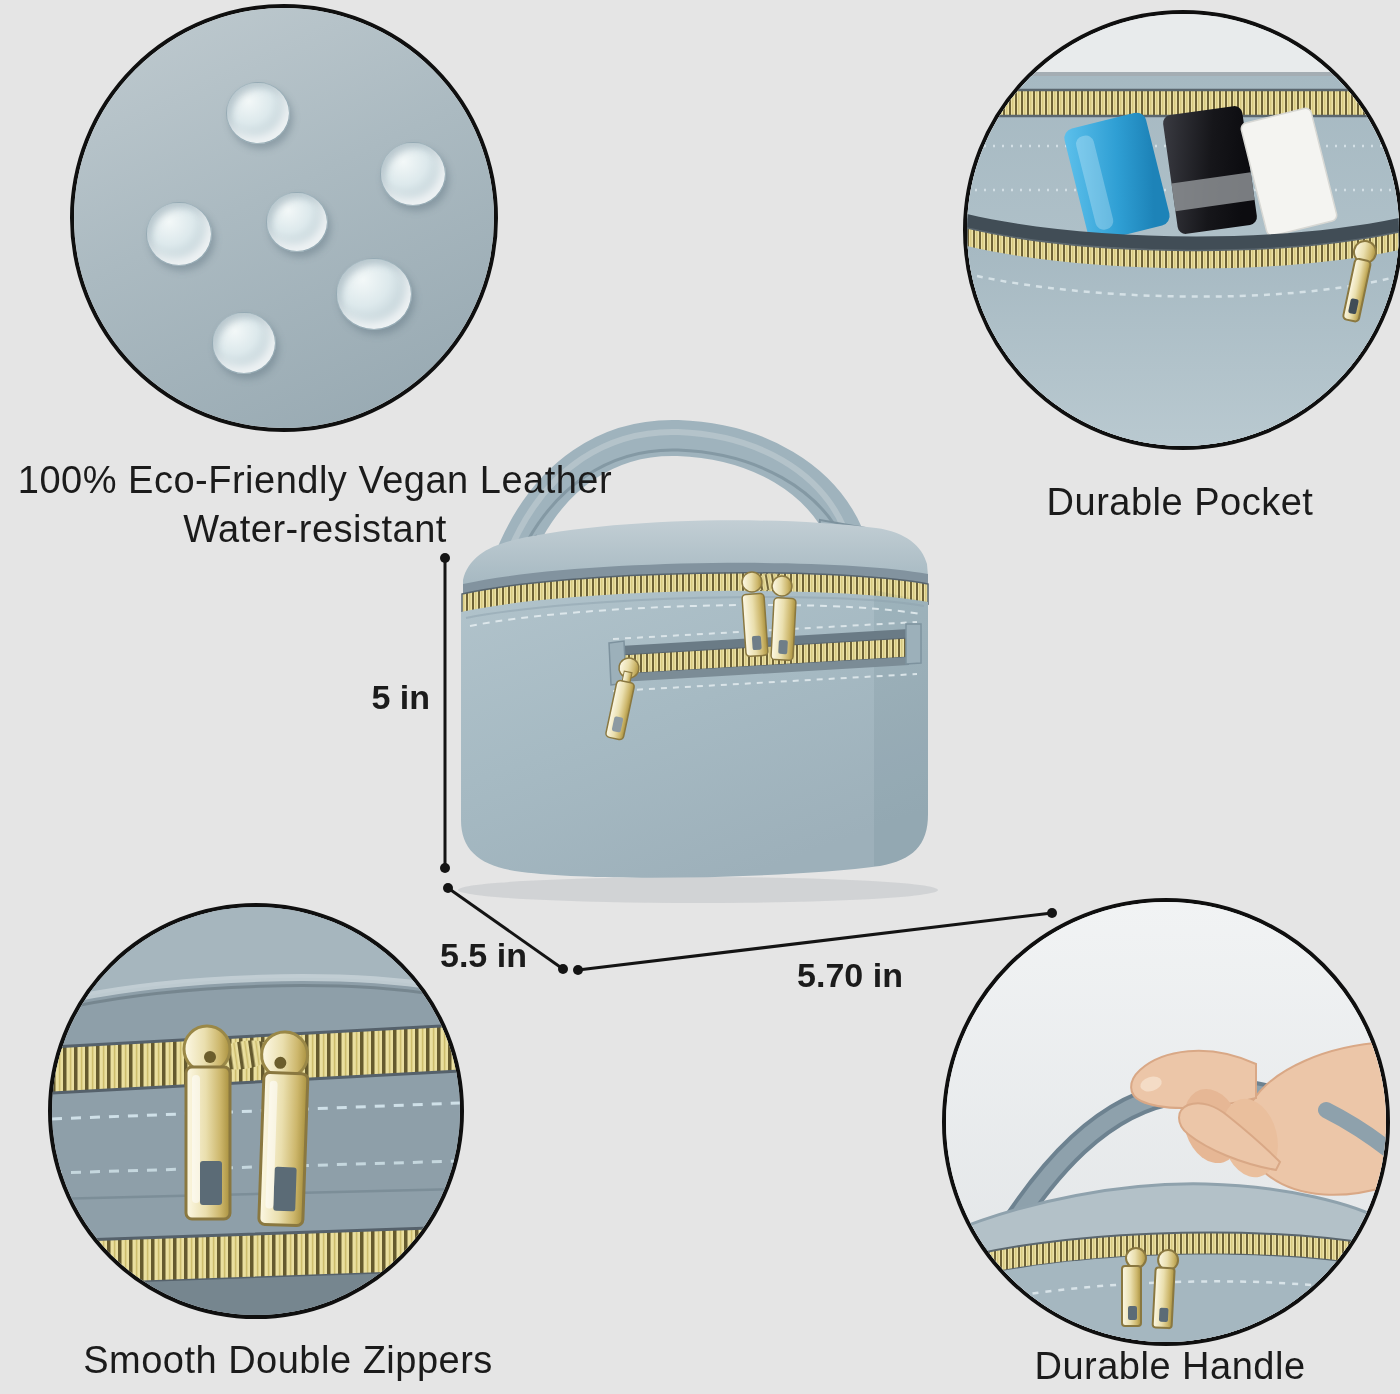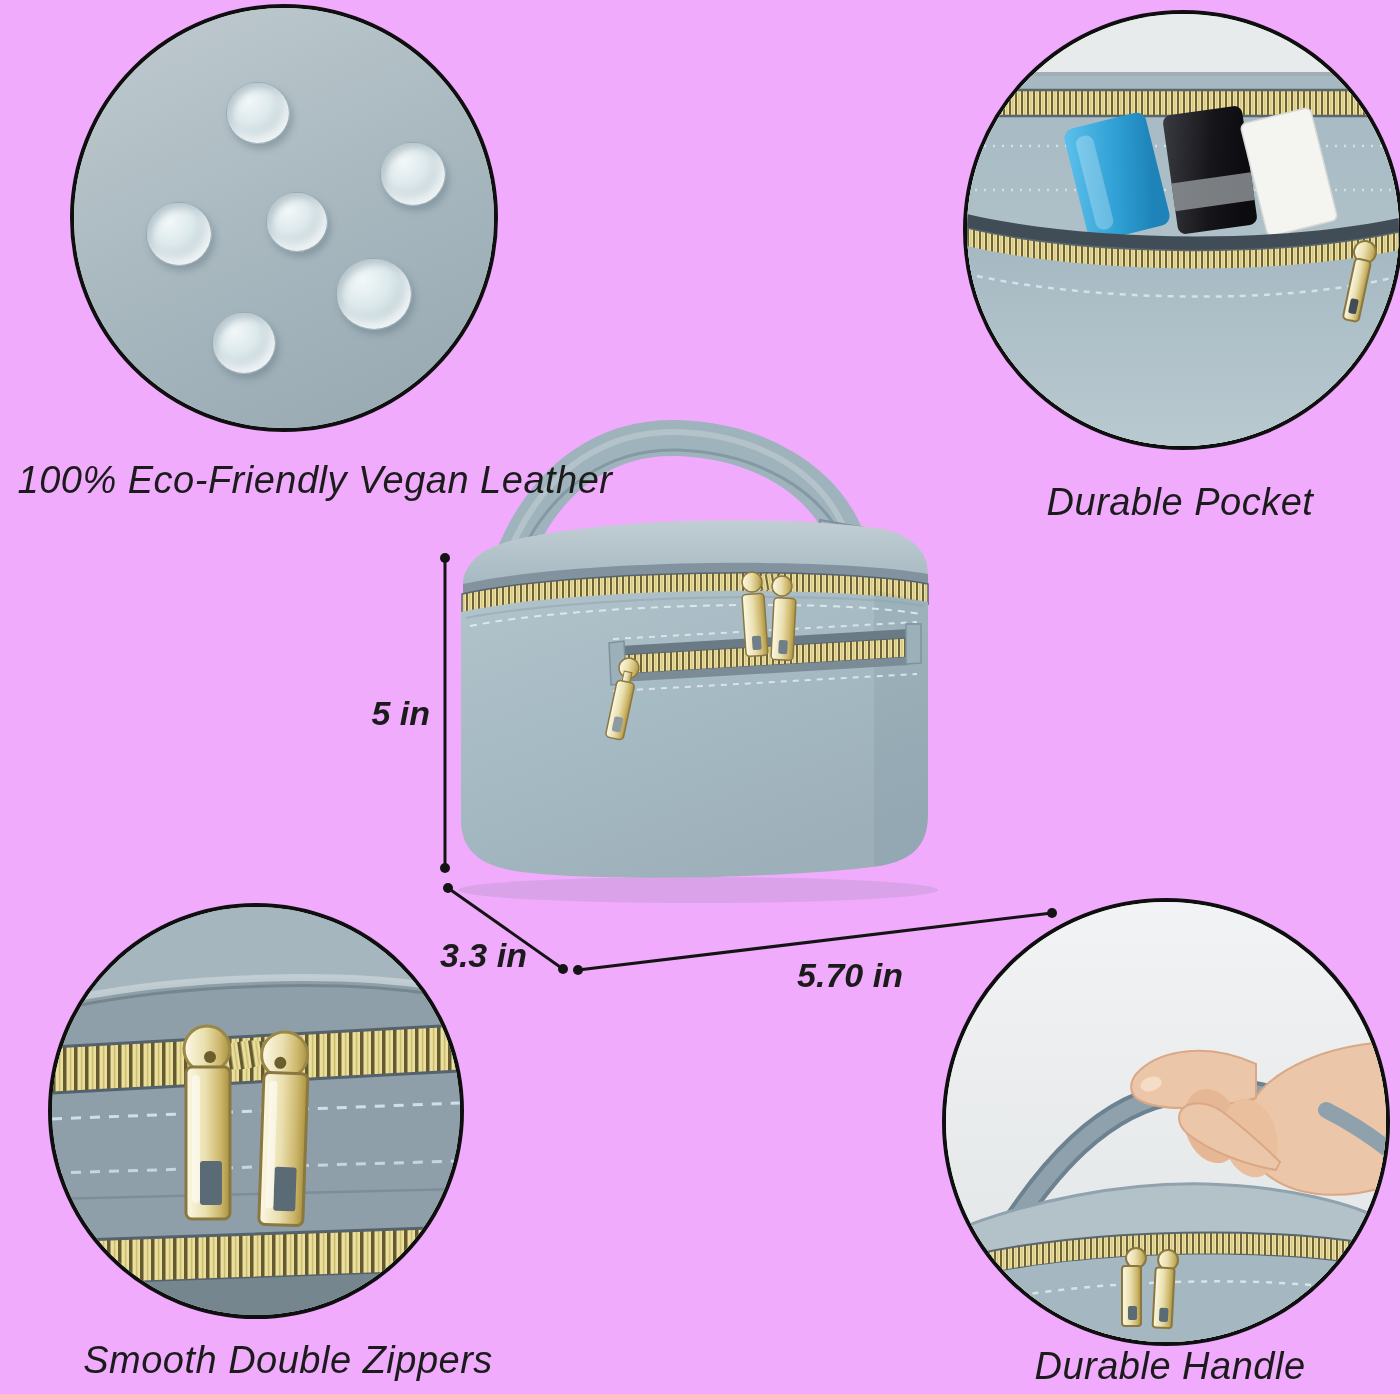--- a/index.html
+++ b/index.html
@@ -1,17 +1,17 @@
 <!DOCTYPE html>
 <html><head>
 <meta charset="utf-8">
 <style>
   html,body{margin:0;padding:0;background:#ffffff;}
-  .canvas{position:relative;width:1400px;height:1394px;background:#f0abfc;overflow:hidden;
-          font-family:"Liberation Sans",sans-serif;color:#1b1b1b;font-style:italic;}
+  .canvas{position:relative;width:1400px;height:1394px;background:#e5e5e5;overflow:hidden;
+          font-family:"Liberation Sans",sans-serif;color:#1b1b1b;}
 
   
   .inset{position:absolute;border-radius:50%;border:4px solid #0f0f0f;overflow:hidden;background:#dfe4e6;}
   .inset-tl{left:70px;top:4px;width:420px;height:420px;}
   .inset-tr{left:963px;top:10px;width:432px;height:432px;}
   .inset-bl{left:48px;top:903px;width:408px;height:408px;}
   .inset-br{left:942px;top:898px;width:440px;height:440px;}
 
   .leather-bg{position:absolute;inset:0;background:linear-gradient(155deg,#c0cbd0 0%,#abbac1 45%,#95a7b0 100%);}
   .droplet{position:absolute;border-radius:50%;
@@ -24,21 +24,21 @@
   
   .bag-svg{position:absolute;left:430px;top:410px;width:640px;height:600px;}
   .dims-svg{position:absolute;left:0;top:0;width:1400px;height:1394px;pointer-events:none;}
 
   
   .lbl{position:absolute;color:#1b1b1b;}
   .feature{font-size:38px;font-weight:400;letter-spacing:.5px;line-height:1.3;text-align:center;}
   .dim{font-size:34px;font-weight:700;}
   .lbl-material{left:0px;top:456px;width:630px;}
   .lbl-pocket{left:1010px;top:478px;width:340px;}
-  .lbl-height{left:320px;top:678px;width:110px;text-align:right;margin-top:16px;}
+  .lbl-height{left:320px;top:678px;width:110px;text-align:right;}
   .lbl-depth{left:440px;top:936px;width:130px;text-align:left;}
   .lbl-width{left:770px;top:956px;width:160px;text-align:center;}
   .lbl-zippers{left:28px;top:1336px;width:520px;}
   .lbl-handle{left:962px;top:1342px;width:416px;}
 </style>
 </head>
 <body>
 
 <svg width="0" height="0" style="position:absolute" aria-hidden="true">
   <defs>
@@ -248,21 +248,22 @@
       <circle cx="448" cy="888" r="5" stroke="none"></circle>
       <circle cx="563" cy="969" r="5" stroke="none"></circle>
       <line x1="578" y1="970" x2="1052" y2="913"></line>
       <circle cx="578" cy="970" r="5" stroke="none"></circle>
       <circle cx="1052" cy="913" r="5" stroke="none"></circle>
     </g>
   </svg>
 
   <div class="lbl feature lbl-material">
     <div>100% Eco-Friendly Vegan Leather</div>
+    <div>Water-resistant</div>
   </div>
   <div class="lbl feature lbl-pocket">Durable Pocket</div>
   <div class="lbl dim lbl-height">5 in</div>
-  <div class="lbl dim lbl-depth">3.3 in</div>
+  <div class="lbl dim lbl-depth">5.5 in</div>
   <div class="lbl dim lbl-width">5.70 in</div>
   <div class="lbl feature lbl-zippers">Smooth Double Zippers</div>
   <div class="lbl feature lbl-handle">Durable Handle</div>
 
 </div>
 
 </body></html>

